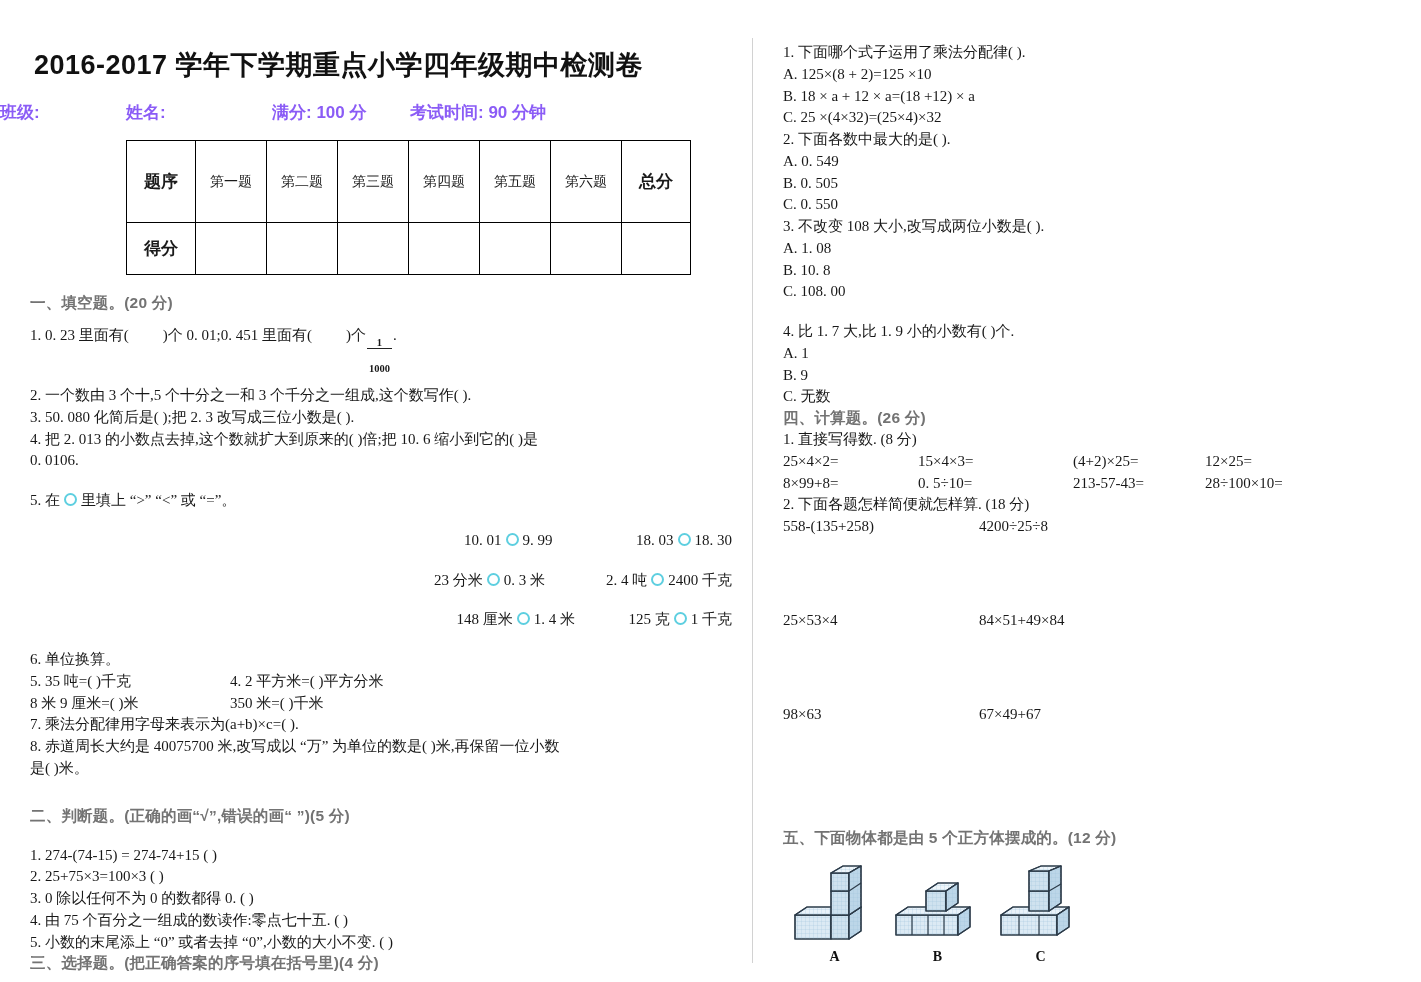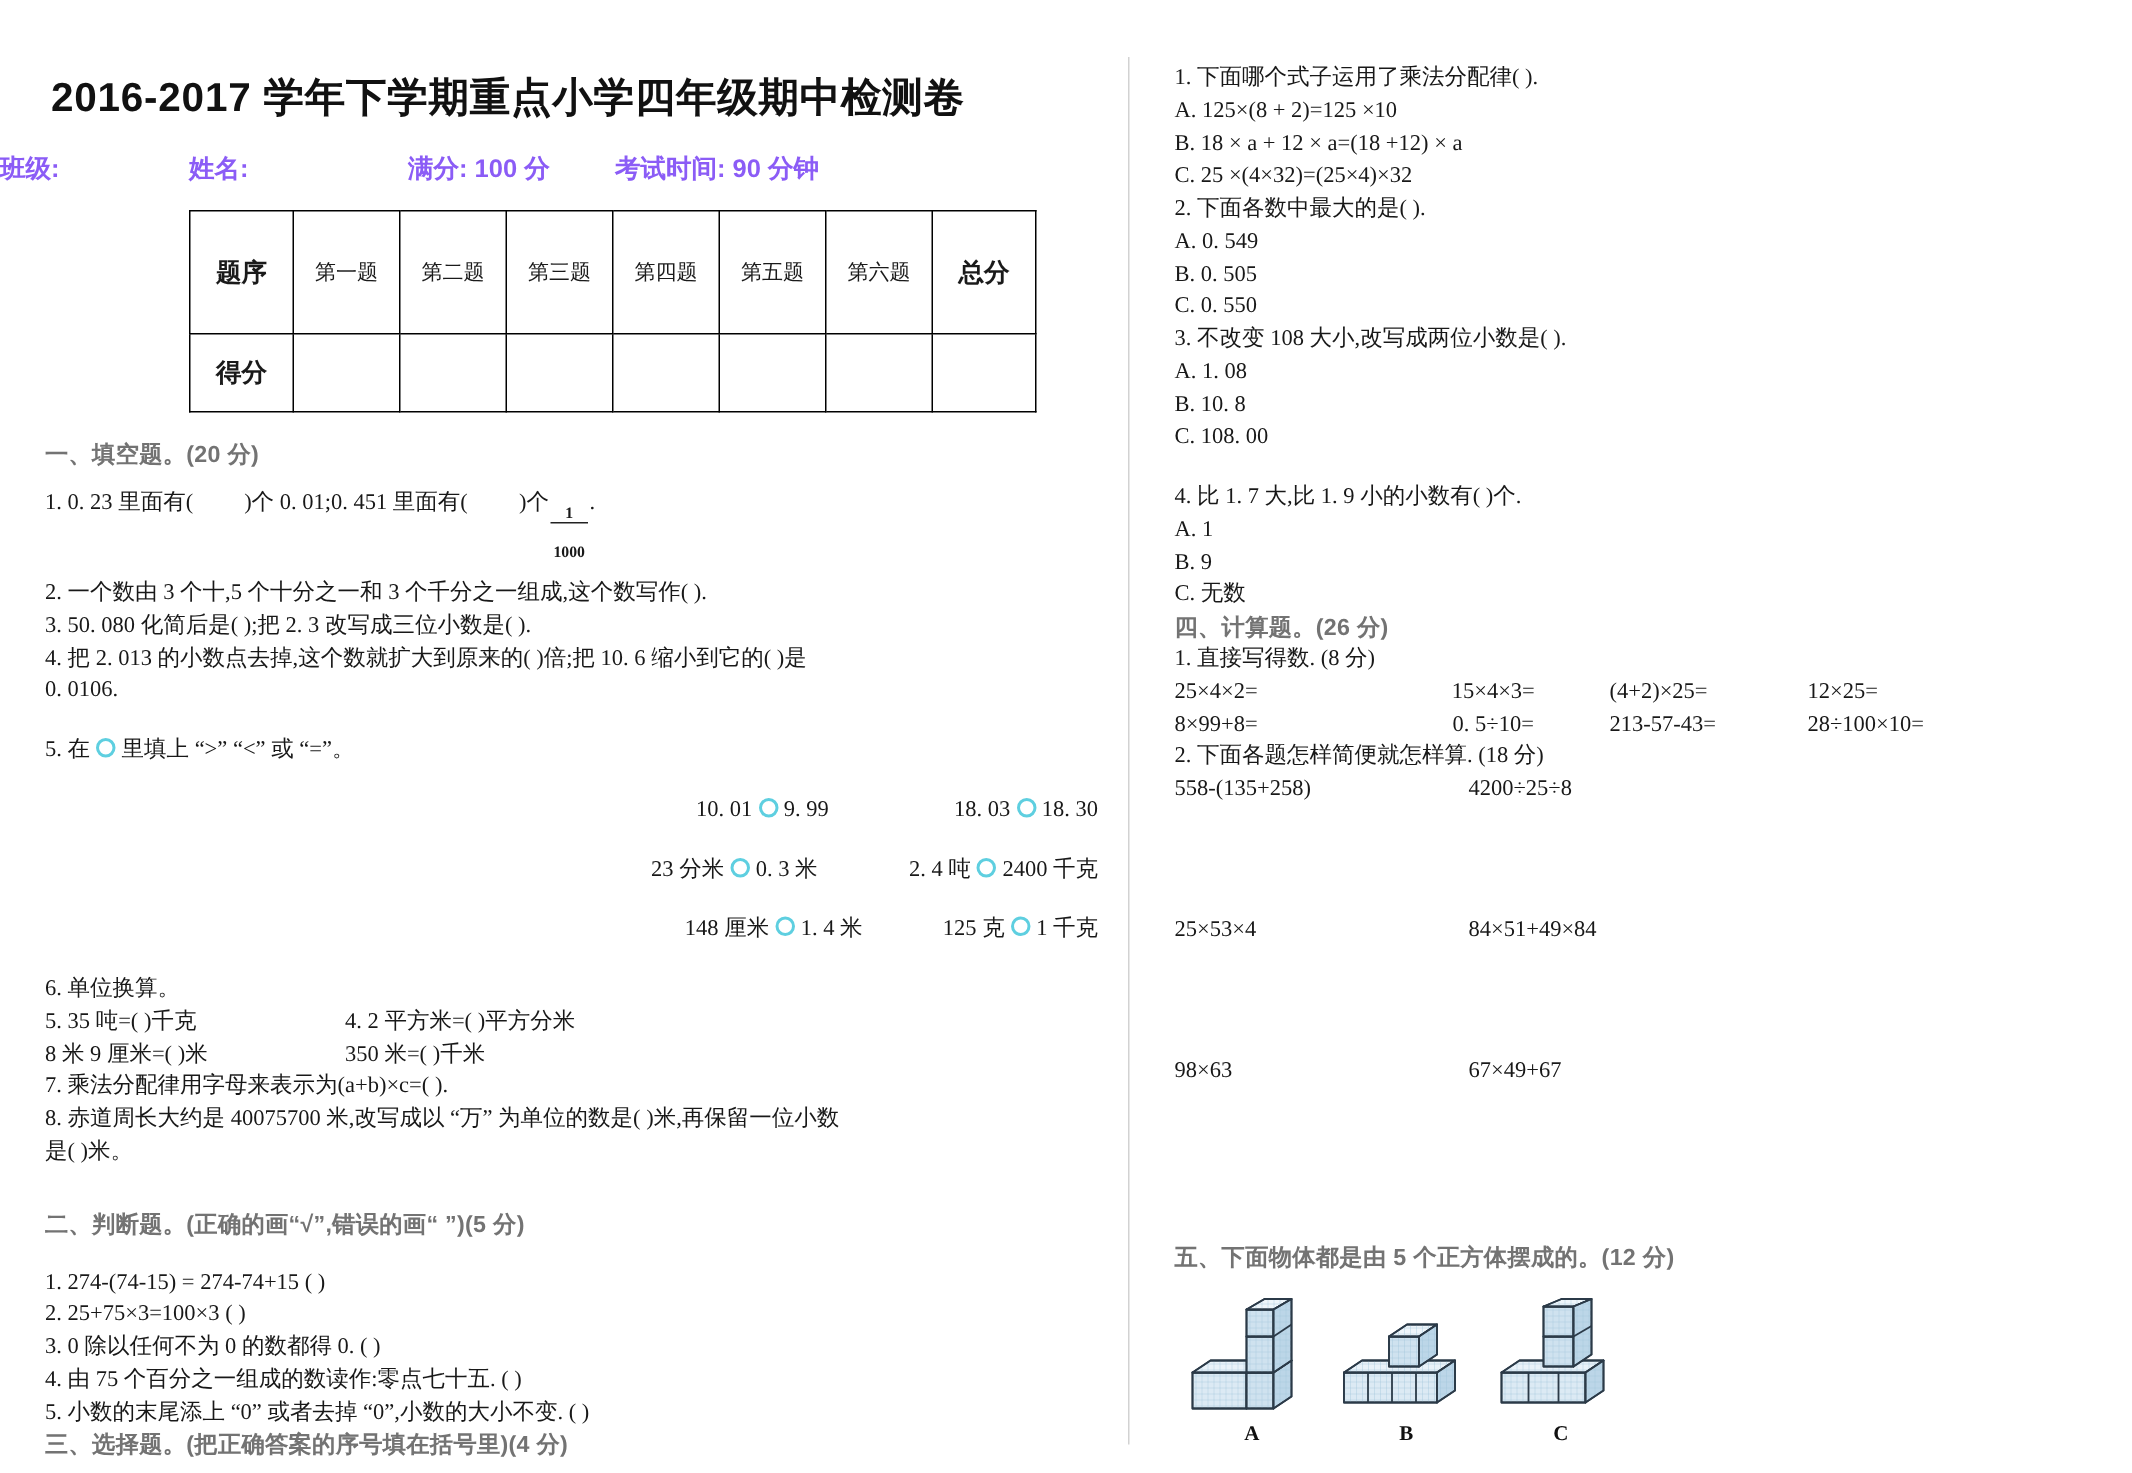--- a/index.html
+++ b/index.html
@@ -145,21 +145,21 @@
   .conv-row .k1 { width: 200px; }
 
   
   .rcontent { padding-top: 42px; box-sizing: border-box; }
   .opts { display: flex; font-size: 15px; flex-direction: column; }
   .opts .o1 { width: 152px; }
   .opts .o2 { width: 160px; }
 
   .calc-row { display: flex; font-size: 15px; }
   .calc-row .e1 { width: 135px; }
-  .calc-row .e2 { width: 155px; text-align: center; }
+  .calc-row .e2 { width: 155px; }
   .calc-row .e3 { width: 132px; }
 
   .calc2-row { display: flex; font-size: 15px; }
   .calc2-row .f1 { width: 196px; }
 
   
   .cubes-wrap { margin-top: 16px; }
   .cube-row {
     display: flex;
     align-items: flex-end;

